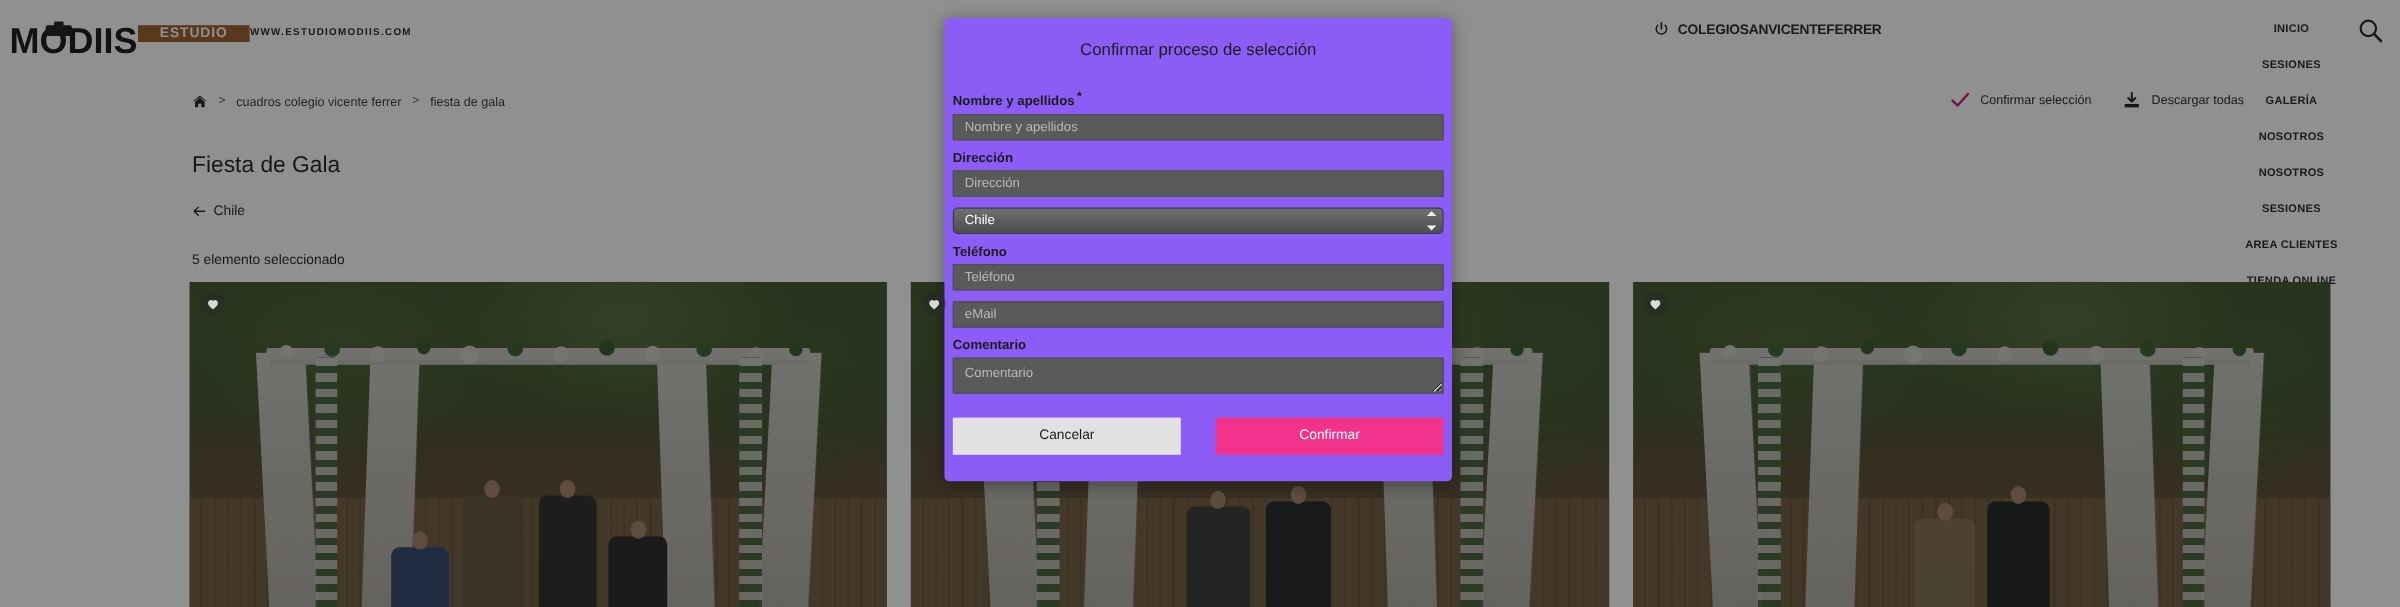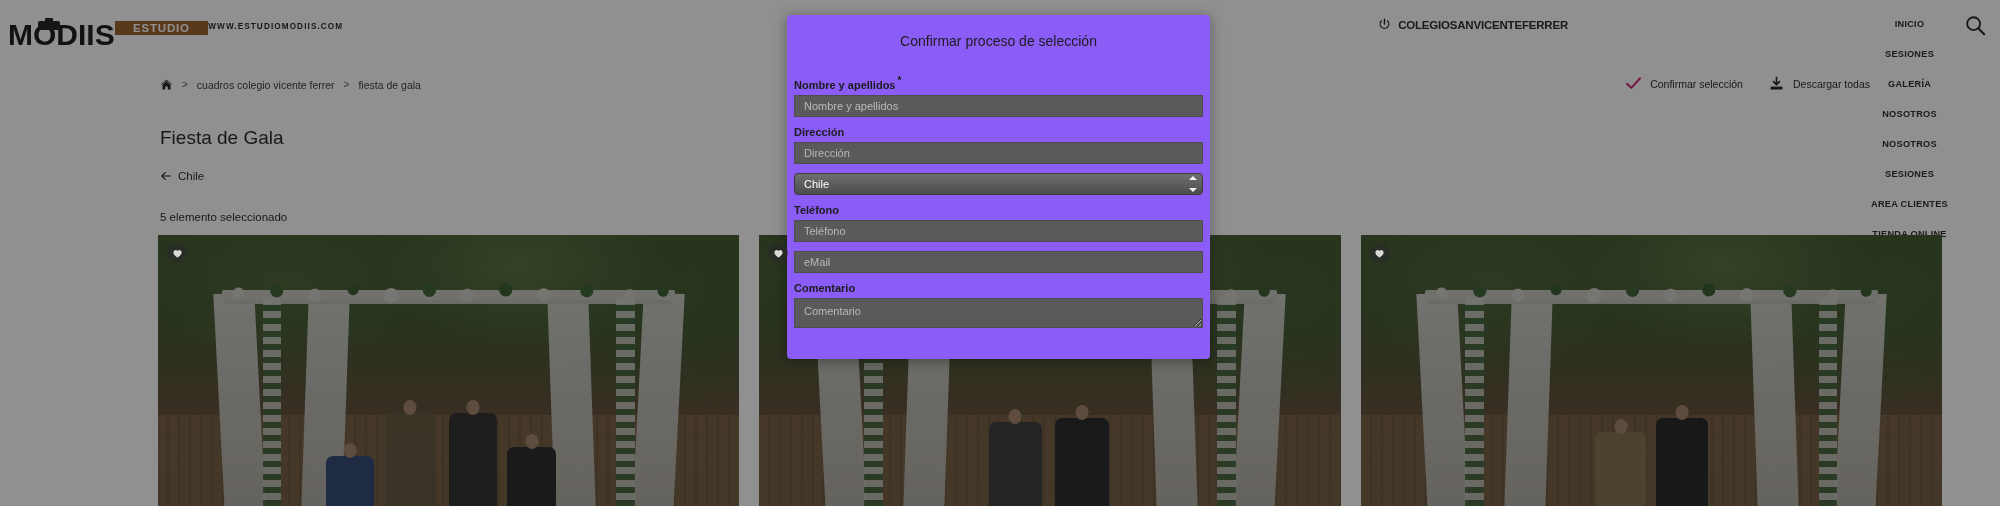--- a/index.html
+++ b/index.html
@@ -514,13 +514,17 @@
 
   <div class="field">
     <input type="text" placeholder="eMail" style="">
   </div>
 
   <div class="field">
     <label>Comentario</label>
     <textarea placeholder="Comentario" style=""></textarea>
   </div>
 
+  <div class="actions">
+    <button class="btn cancel">Cancelar</button>
+    <button class="btn confirm">Confirmar</button>
+  </div>
 </div>
 
 </body></html>

